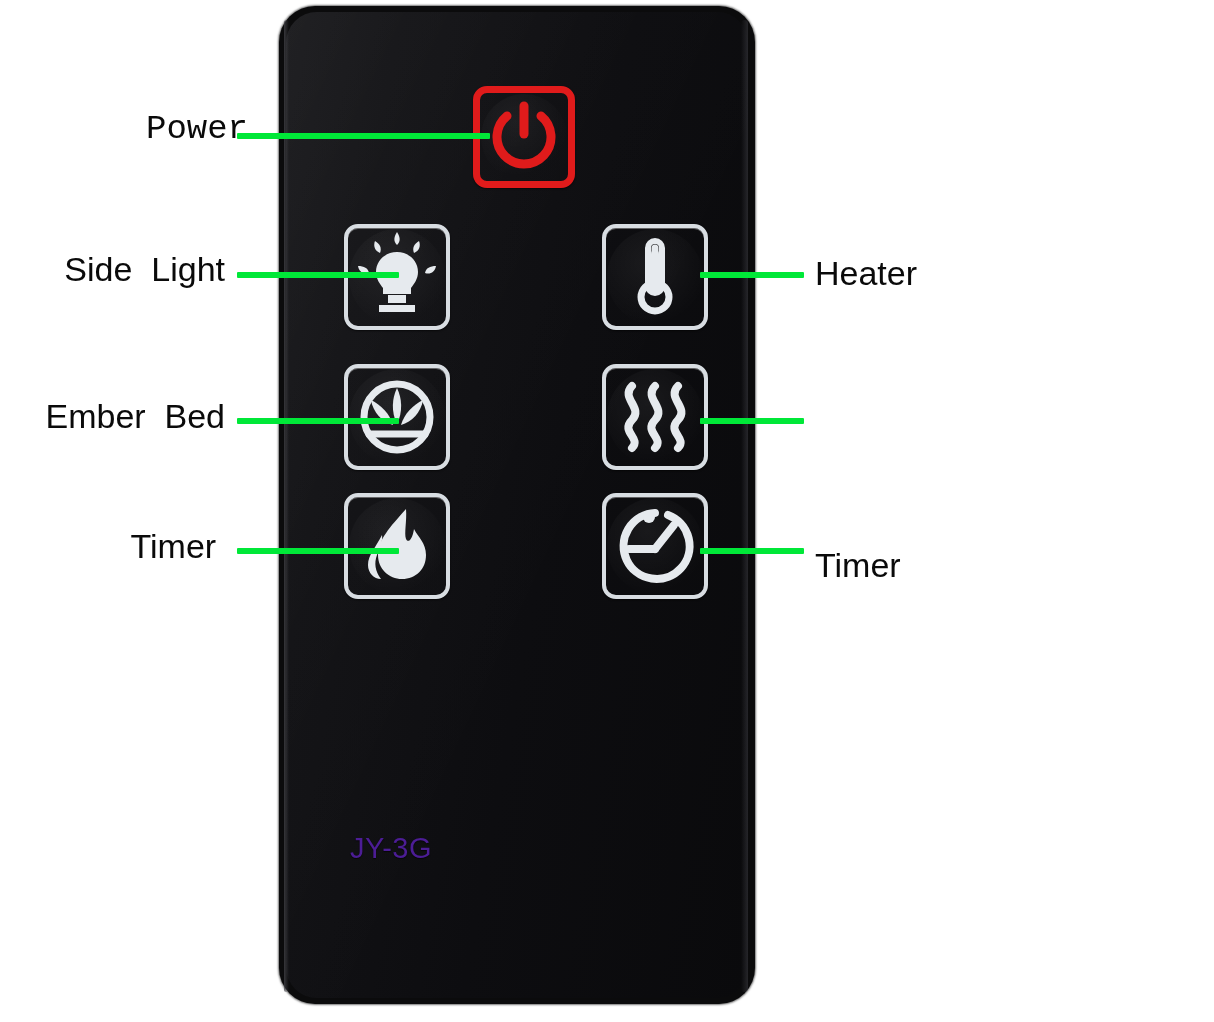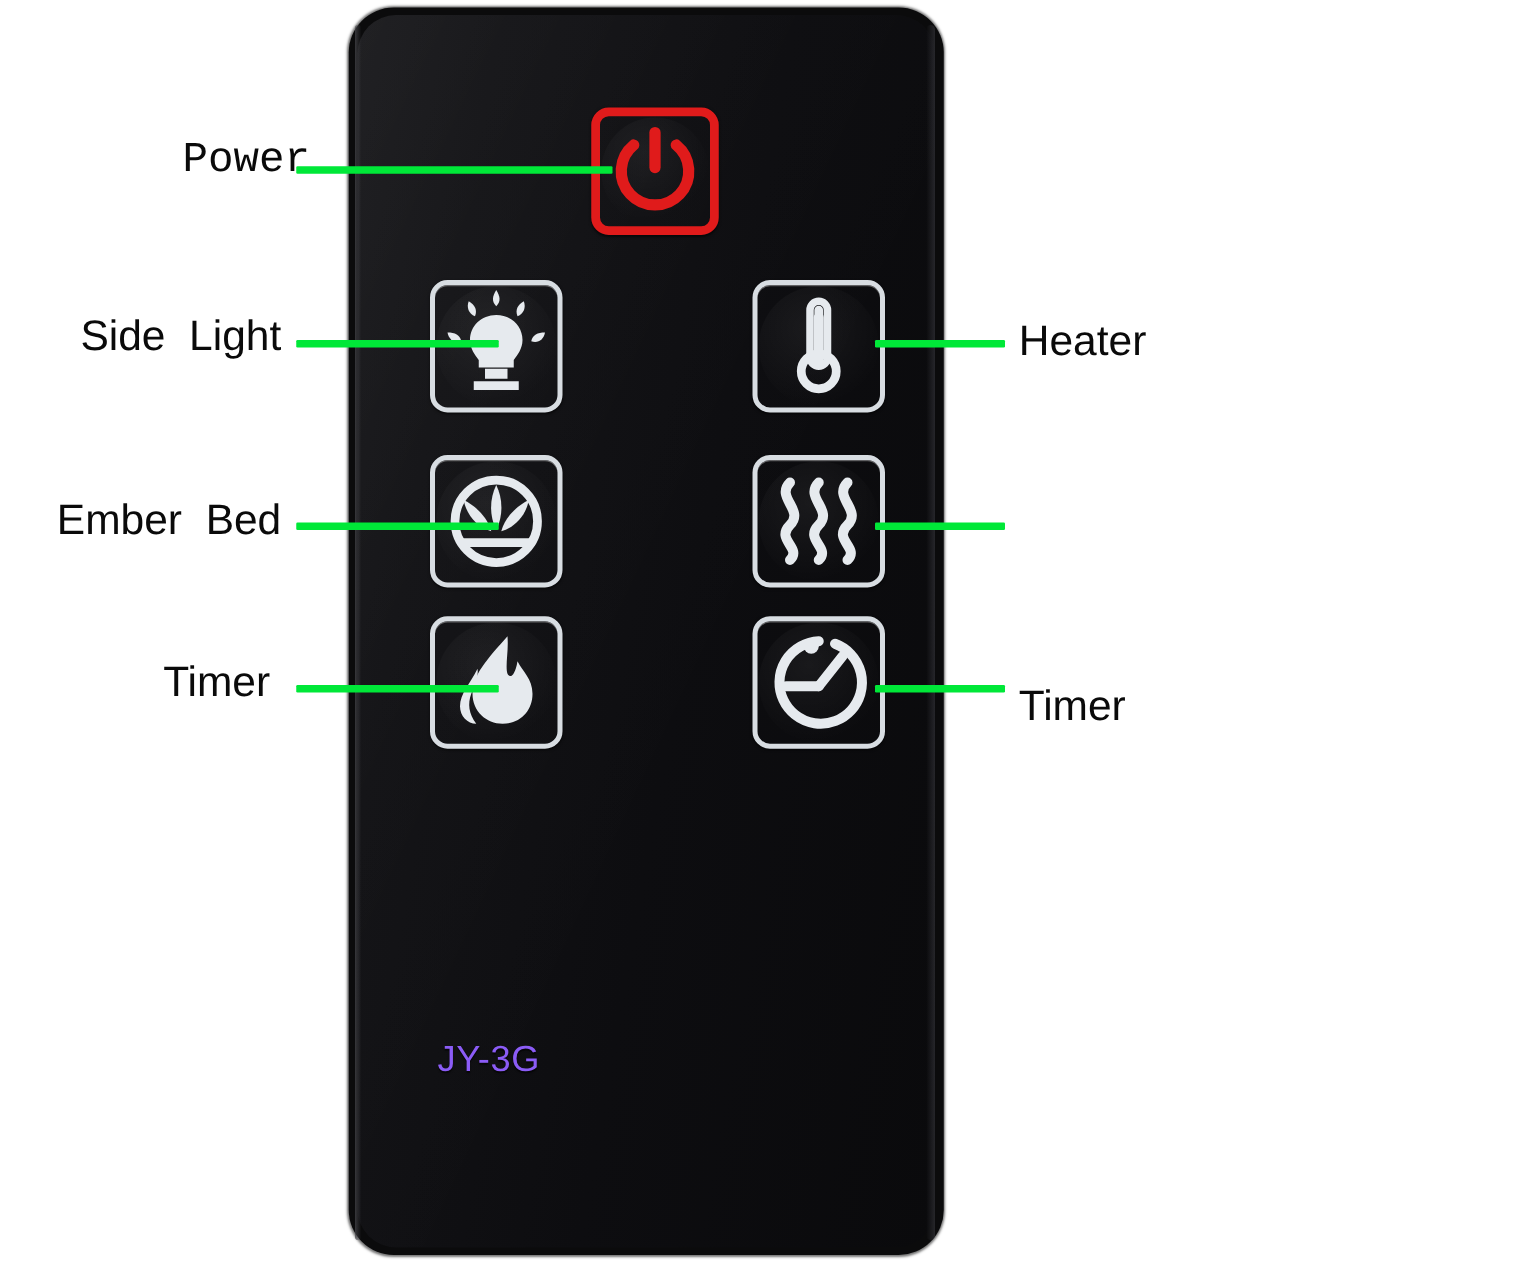--- a/index.html
+++ b/index.html
@@ -121,21 +121,21 @@
   #btn-flame       { left: 344px; top: 493px; width: 106px; height: 106px; }
   #btn-timer       { left: 602px; top: 493px; width: 106px; height: 106px; }
 
   
   .model-text {
     position: absolute;
     left: 350px;
     top: 832px;
     font-size: 29px;
     letter-spacing: 0.5px;
-    color: #8b5cf6;
+    color: #4c1d95;
     font-family: "Liberation Sans", sans-serif;
     text-shadow: 0 1px 1px rgba(0,0,0,0.6);
   }
 
   
   .callout-label {
     position: absolute;
     font-size: 34px;
     color: #0a0a0a;
     font-family: "Liberation Sans", sans-serif;

